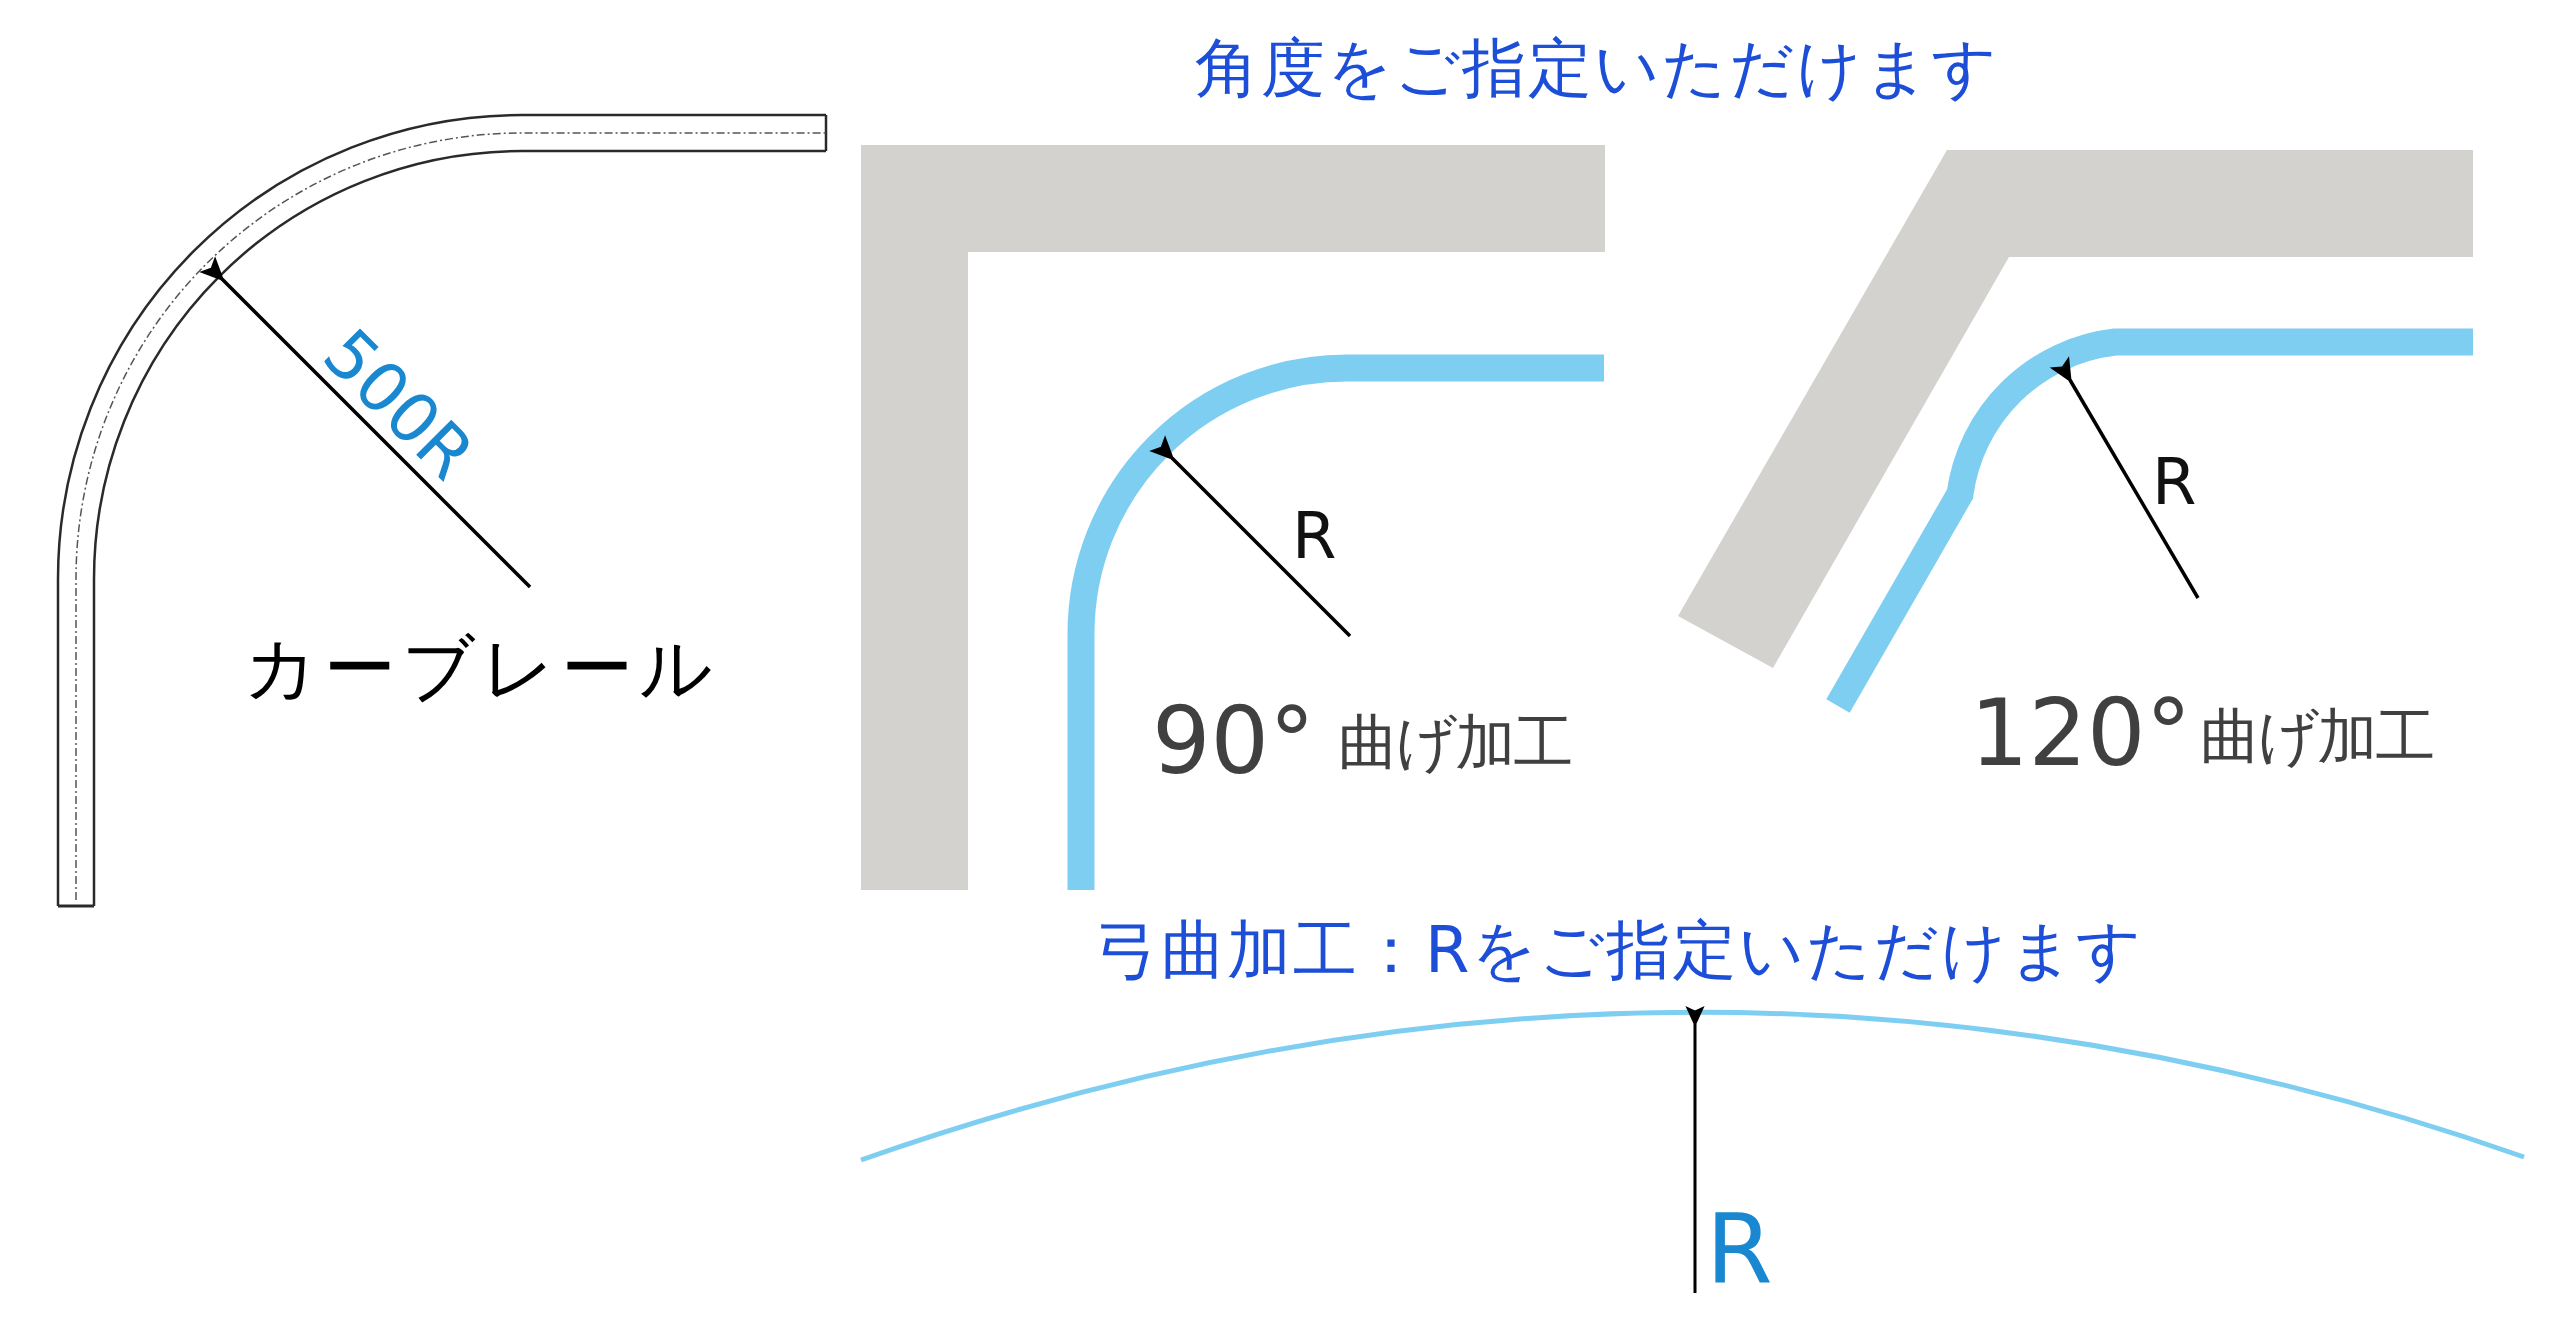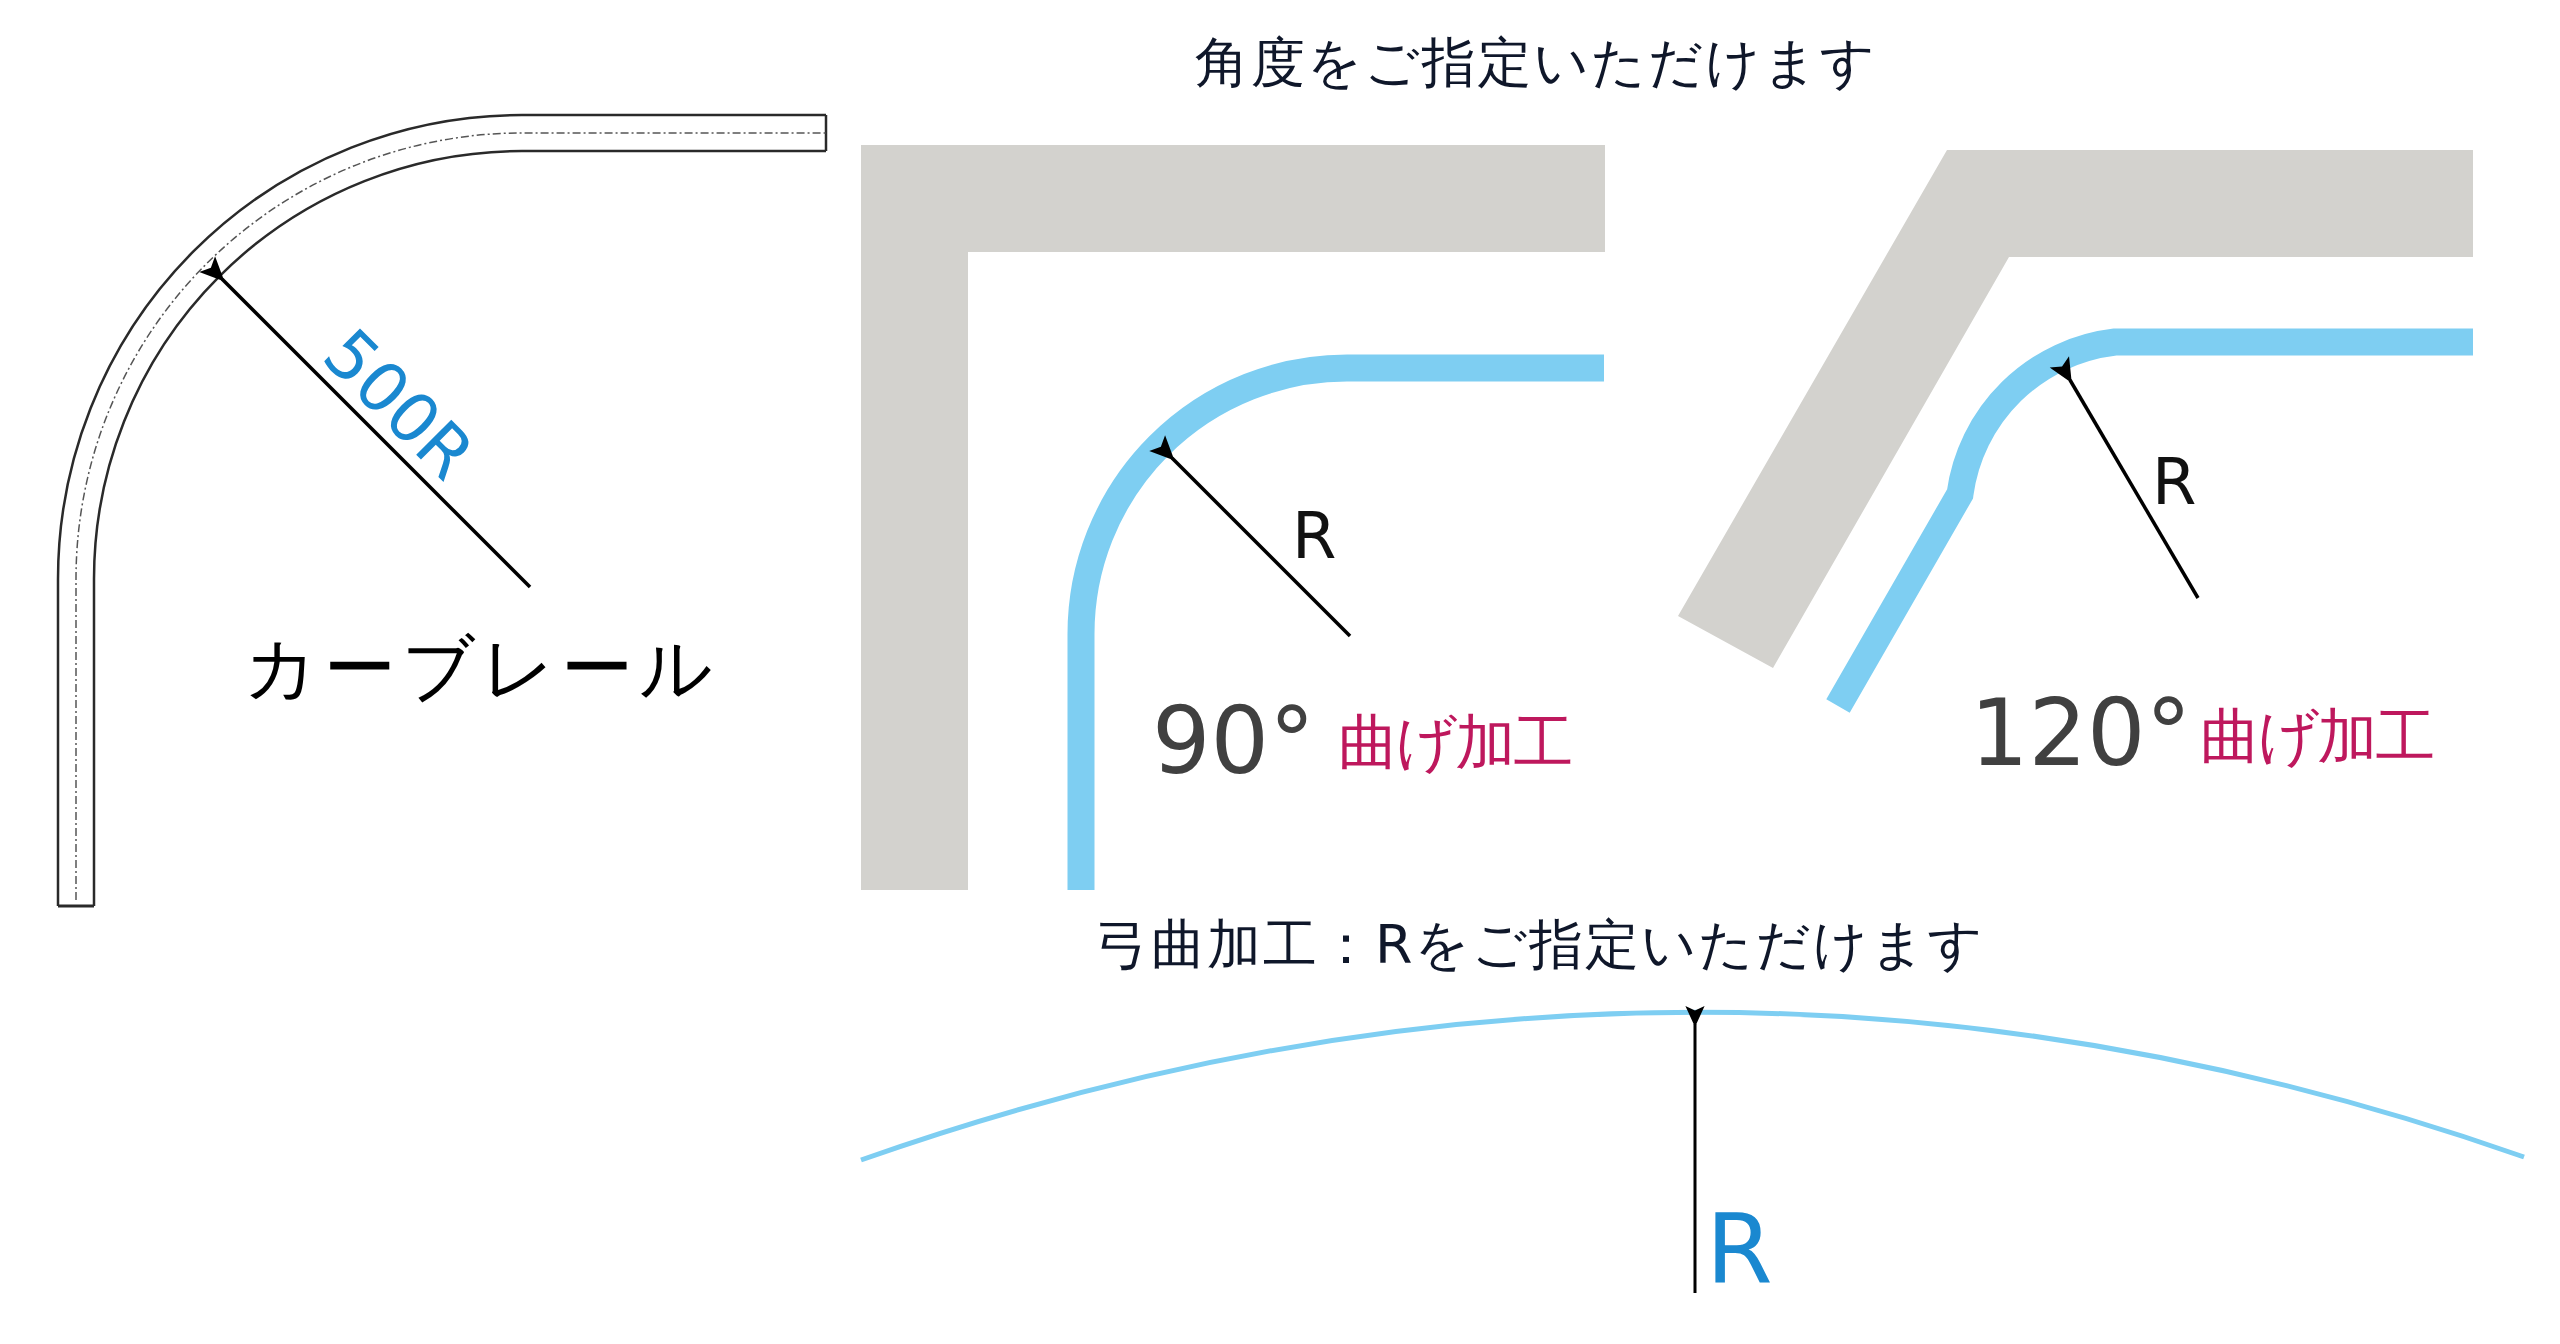--- a/index.html
+++ b/index.html
@@ -1,22 +1,22 @@
 <!DOCTYPE html>
 <html><head>
 <meta charset="utf-8">
 <style>
   html, body { margin: 0; padding: 0; background: #ffffff; }
   body { width: 2560px; height: 1344px; overflow: hidden; position: relative; font-family: "DejaVu Sans", "Liberation Sans", sans-serif; }
   #canvas { position: absolute; left: 0; top: 0; }
   .label { position: absolute; white-space: nowrap; line-height: 1; }
-  .title { font-size: 54px; color: #0f172a; letter-spacing: 2px; }
+  .title { font-size: 64px; color: #1d4ed8; letter-spacing: 2px; }
   .jp-black { font-size: 72px; color: #000000; letter-spacing: 6px; }
   .deg { font-size: 92px; color: #404040; }
-  .deg-small { font-size: 60px; color: #be185d; letter-spacing: -2px; }
+  .deg-small { font-size: 60px; color: #404040; letter-spacing: -2px; }
   .r-black { font-size: 64px; color: #111111; }
   .r-blue { font-size: 96px; color: #1a88d0; }
   .rot-label { font-size: 68px; color: #1a88d0; transform-origin: 0 0; }
 </style>
 </head>
 <body>
 
 <svg id="canvas" width="2560" height="1344" viewBox="0 0 2560 1344" xmlns="http://www.w3.org/2000/svg">
   <defs>
     <marker id="arrowhead" markerWidth="8" markerHeight="8" refX="1" refY="4" orient="auto" markerUnits="strokeWidth">

